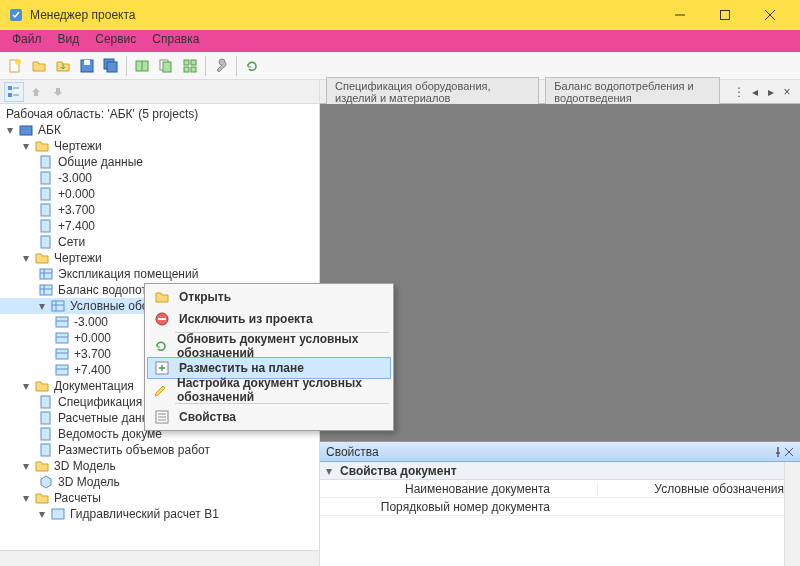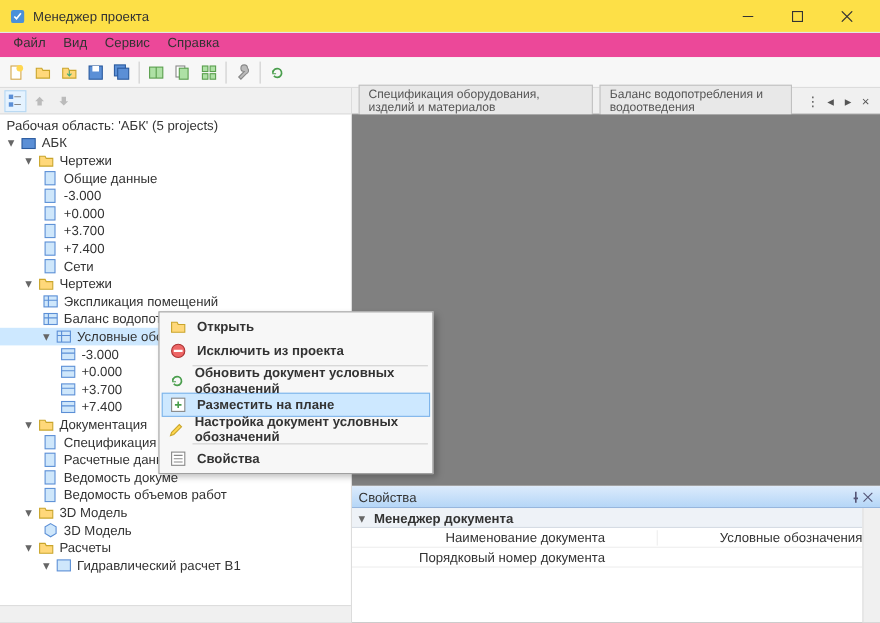--- a/index.html
+++ b/index.html
@@ -424,21 +424,21 @@
           <span class="tree-label">Ведомость докуме</span>
         </div>
       <div class="tree-row">
           <span class="tree-indent"></span>
           <span class="tree-indent"></span>
           <span class="tree-icon">
             <svg width="14" height="14">
               <rect x="2" y="1" width="9" height="12" fill="#cfe7fb" stroke="#5b8fd6"></rect>
             </svg>
           </span>
-          <span class="tree-label">Ведомость объемов работ</span>
+          <span class="tree-label">Разместить объемов работ</span>
         </div>
       <div class="tree-row">
           <span class="tree-indent"></span>
           <span class="tree-toggle">▾</span>
           <span class="tree-icon">
             <svg width="14" height="14">
               <path d="M1 3 h5 l1 2 h6 v7 h-12 z" fill="#ffd87a" stroke="#c9a52b"></path>
             </svg>
           </span>
           <span class="tree-label">3D Модель</span>
@@ -504,21 +504,21 @@
             <svg width="10" height="10">
               <line x1="1" y1="1" x2="9" y2="9" stroke="#557"></line>
               <line x1="9" y1="1" x2="1" y2="9" stroke="#557"></line>
             </svg>
           </span>
       </div>
       <div class="props-body">
         <div class="props-content">
           <div class="props-group">
               <span class="gtoggle">▾</span>
-              <b>Менеджер документа</b>
+              <b>Свойства документ</b>
             </div>
           <div class="props-row">
               <div class="key">Наименование документа</div>
               <div class="val">Условные обозначения</div>
             </div>
           <div class="props-row">
               <div class="key">Порядковый номер документа</div>
               <div class="val"></div>
             </div>
         </div>

